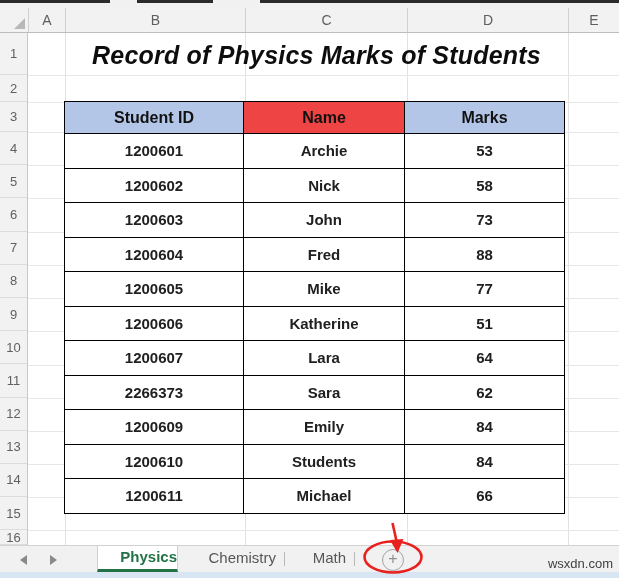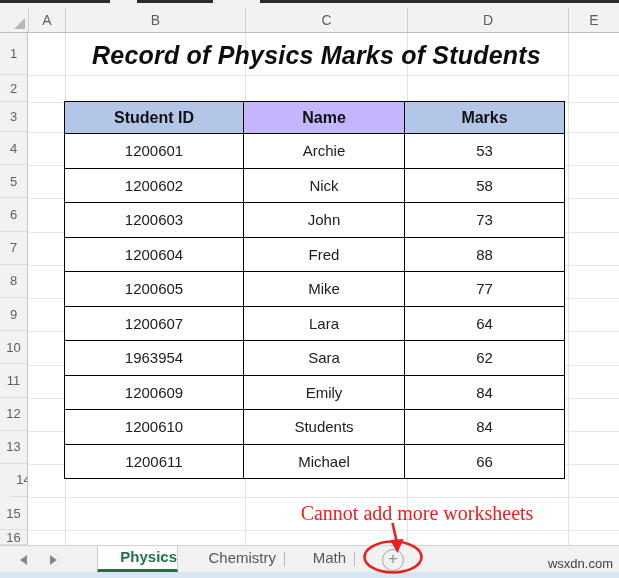--- a/index.html
+++ b/index.html
@@ -31,21 +31,21 @@
   #sheet-title{
     position:absolute;left:65px;top:38px;width:503px;height:34px;line-height:34px;
     text-align:center;font-size:25px;font-weight:bold;font-style:italic;color:#0d0d0d;
     letter-spacing:0.2px;
   }
 
   
   #marks-table{position:absolute;left:64px;top:101px;border-collapse:collapse;table-layout:fixed;}
   #marks-table td,#marks-table th{border:1.6px solid #000;background:#fff;text-align:center;vertical-align:middle;overflow:hidden;}
   #marks-table th{height:29px;font-size:16px;font-weight:bold;color:#111;}
-  #marks-table td{height:31.5px;font-size:15px;color:#202020;font-weight:normal;}
+  #marks-table td{height:31.5px;font-size:15px;color:#202020;font-weight:bold;}
 
   
   #annotation-text{
     position:absolute;left:286px;top:501px;width:262px;height:24px;line-height:24px;
     text-align:center;font-family:"Liberation Serif",serif;font-size:20px;color:var(--red,#e8201e);
   }
   #overlay-svg{position:absolute;left:0;top:0;width:619px;height:578px;pointer-events:none;}
 
   
   #tab-bar{position:absolute;left:0;top:545px;width:619px;height:27px;background:#f1f1f1;border-top:1px solid #d2d2d2;box-sizing:border-box;}
@@ -99,21 +99,21 @@
       <div class="row-cell" style="height: 33.2px;">4</div>
       <div class="row-cell" style="height: 33.2px;">5</div>
       <div class="row-cell" style="height: 33.2px;">6</div>
       <div class="row-cell" style="height: 33.2px;">7</div>
       <div class="row-cell" style="height: 33.2px;">8</div>
       <div class="row-cell" style="height: 33.2px;">9</div>
       <div class="row-cell" style="height: 33.2px;">10</div>
       <div class="row-cell" style="height: 33.2px;">11</div>
       <div class="row-cell" style="height: 33.2px;">12</div>
       <div class="row-cell" style="height: 33.2px;">13</div>
-      <div class="row-cell" style="height: 33.2px; margin-left: 10px;">14</div>
+      <div class="row-cell" style="height: 33.2px;">14</div>
       <div class="row-cell" style="height: 33px;">15</div>
       <div class="row-cell" style="height: 15px;">16</div>
     </div>
 
   <div id="gridlines">
       <div class="vline" style="left: 65px;"></div>
       <div class="vline" style="left: 245px;"></div>
       <div class="vline" style="left: 407px;"></div>
       <div class="vline" style="left: 568px;"></div>
       <div class="hline" style="top: 75px;"></div>
@@ -137,21 +137,21 @@
 
   <table id="marks-table">
     <colgroup>
       <col style="width:179px">
         <col style="width:161px">
         <col style="width:160px">
     </colgroup>
     <thead>
         <tr>
           <th style="background: rgb(180, 198, 231);">Student ID</th>
-          <th style="background: #c4b5fd;">Name</th>
+          <th style="background: #ef4444;">Name</th>
           <th style="background: rgb(180, 198, 231);">Marks</th>
         </tr>
       </thead>
     <tbody>
         <tr>
           <td>1200601</td>
           <td>Archie</td>
           <td>53</td>
         </tr>
         <tr>
@@ -168,26 +168,31 @@
           <td>1200604</td>
           <td>Fred</td>
           <td>88</td>
         </tr>
         <tr>
           <td>1200605</td>
           <td>Mike</td>
           <td>77</td>
         </tr>
         <tr>
+          <td>1200606</td>
+          <td>Katherine</td>
+          <td>51</td>
+        </tr>
+        <tr>
           <td>1200607</td>
           <td>Lara</td>
           <td>64</td>
         </tr>
         <tr>
-          <td>1963954</td>
+          <td>2266373</td>
           <td>Sara</td>
           <td>62</td>
         </tr>
         <tr>
           <td>1200609</td>
           <td>Emily</td>
           <td>84</td>
         </tr>
         <tr>
           <td>1200610</td>
@@ -195,21 +200,20 @@
           <td>84</td>
         </tr>
         <tr>
           <td>1200611</td>
           <td>Michael</td>
           <td>66</td>
         </tr>
       </tbody>
   </table>
 
-  <div id="annotation-text">Cannot add more worksheets</div>
 
   <div id="tab-bar">
     <div id="nav-left" class="nav-arrow"></div>
     <div id="nav-right" class="nav-arrow"></div>
     <div class="tab-sep" style="left:284px;"></div>
     <div class="tab-sep" style="left:354px;"></div>
   <div class="sheet-tab active" style="left: 97px; width: 81px;">Physics</div>
       <div class="sheet-tab" style="left: 288px; width: 58px;">Math</div>
       <div class="sheet-tab" style="left: 180px; width: 96px;">Chemistry</div>
     </div>

